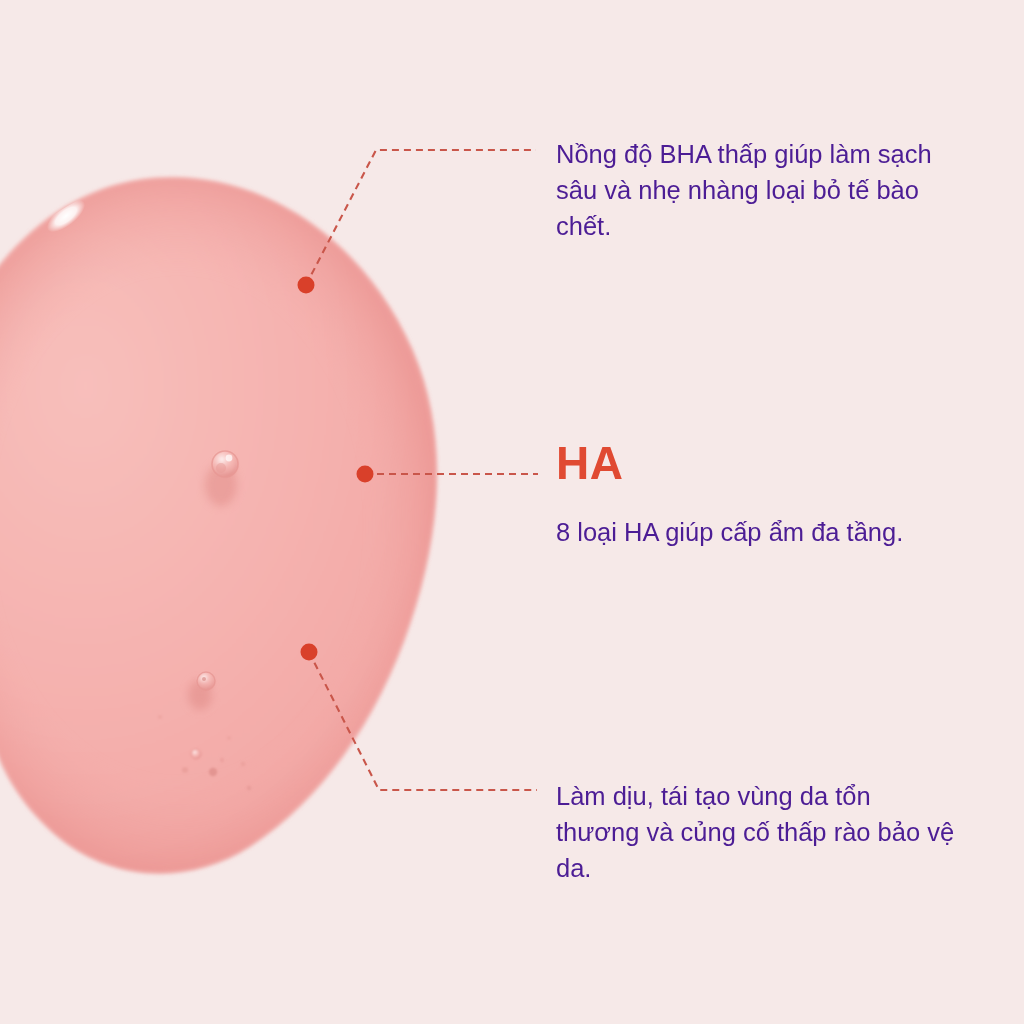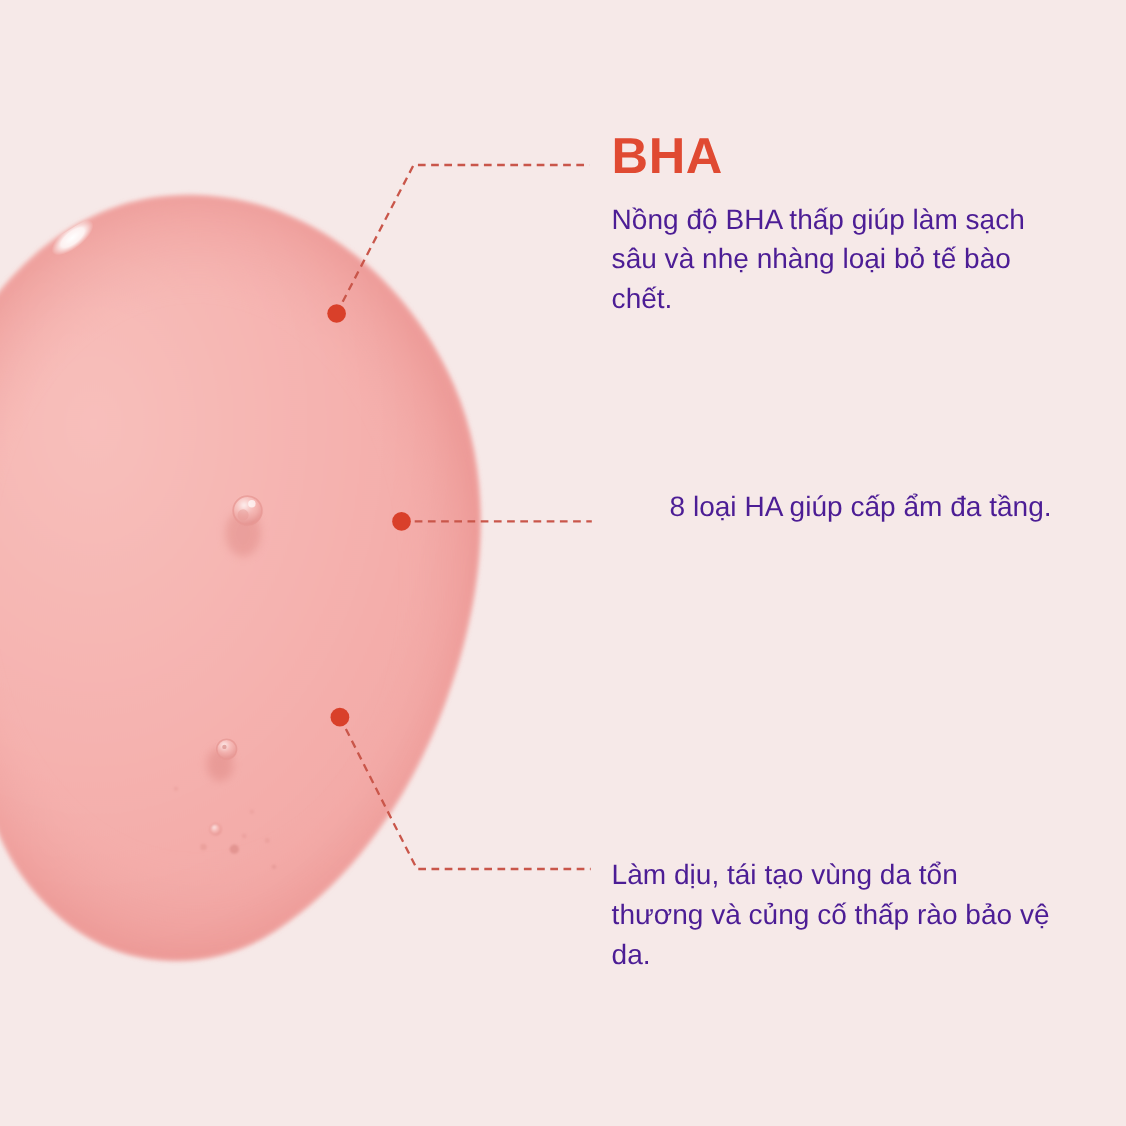--- a/index.html
+++ b/index.html
@@ -57,21 +57,21 @@
     margin: 0;
     font-weight: 400;
   }
 
   #block-bha          { top: 118px; }
   #block-bha .block-heading { font-size: 46px; }
   #block-bha .block-body    { margin-top: 18px; }
 
   #block-ha           { top: 440px; }
   #block-ha .block-heading  { font-size: 46px; }
-  #block-ha .block-body     { margin-top: 3px; text-align: right; }
+  #block-ha .block-body     { margin-top: 28px; }
 
   #block-centella     { top: 760px; }
   #block-centella .block-heading { font-size: 42px; }
   #block-centella .block-body    { margin-top: 18px; }
 </style>
 </head>
 <body>
 
 <div id="stage">
 
@@ -178,25 +178,25 @@
     </g>
 
     <g fill="#d9402a">
       <circle cx="306" cy="285" r="8.5"></circle>
       <circle cx="365" cy="474" r="8.5"></circle>
       <circle cx="309" cy="652" r="8.5"></circle>
     </g>
   </svg>
 
   <div class="block" id="block-bha">
-    <h2 class="block-heading">BHA</h2>
     <p class="block-body">Nồng độ BHA thấp  giúp làm sạch sâu và nhẹ nhàng loại bỏ tế bào chết.</p>
   </div>
 
   <div class="block" id="block-ha">
+    <h2 class="block-heading">HA</h2>
     <p class="block-body">8 loại HA giúp cấp ẩm đa tầng.</p>
   </div>
 
   <div class="block" id="block-centella">
     <p class="block-body">Làm dịu, tái tạo vùng da tổn thương và củng cố thấp rào bảo vệ da.</p>
   </div>
 
 </div>
 
 </body></html>

